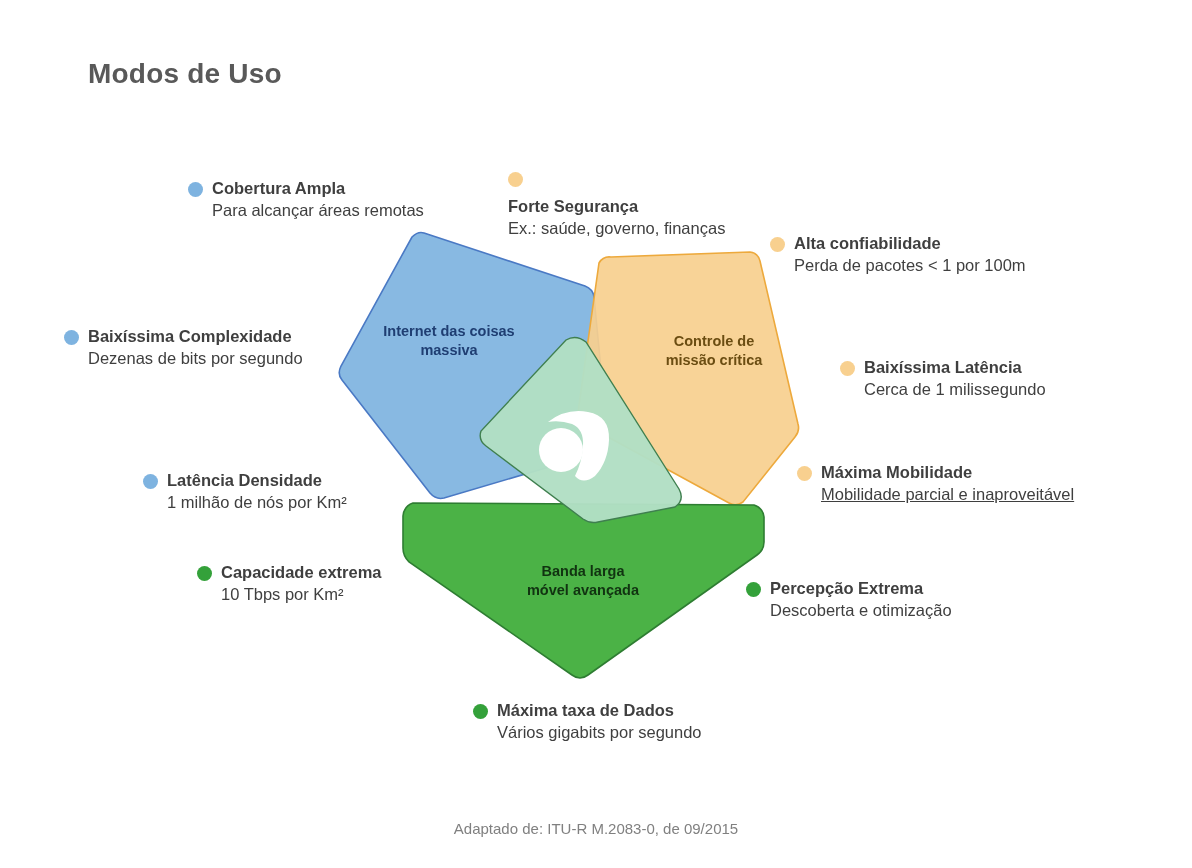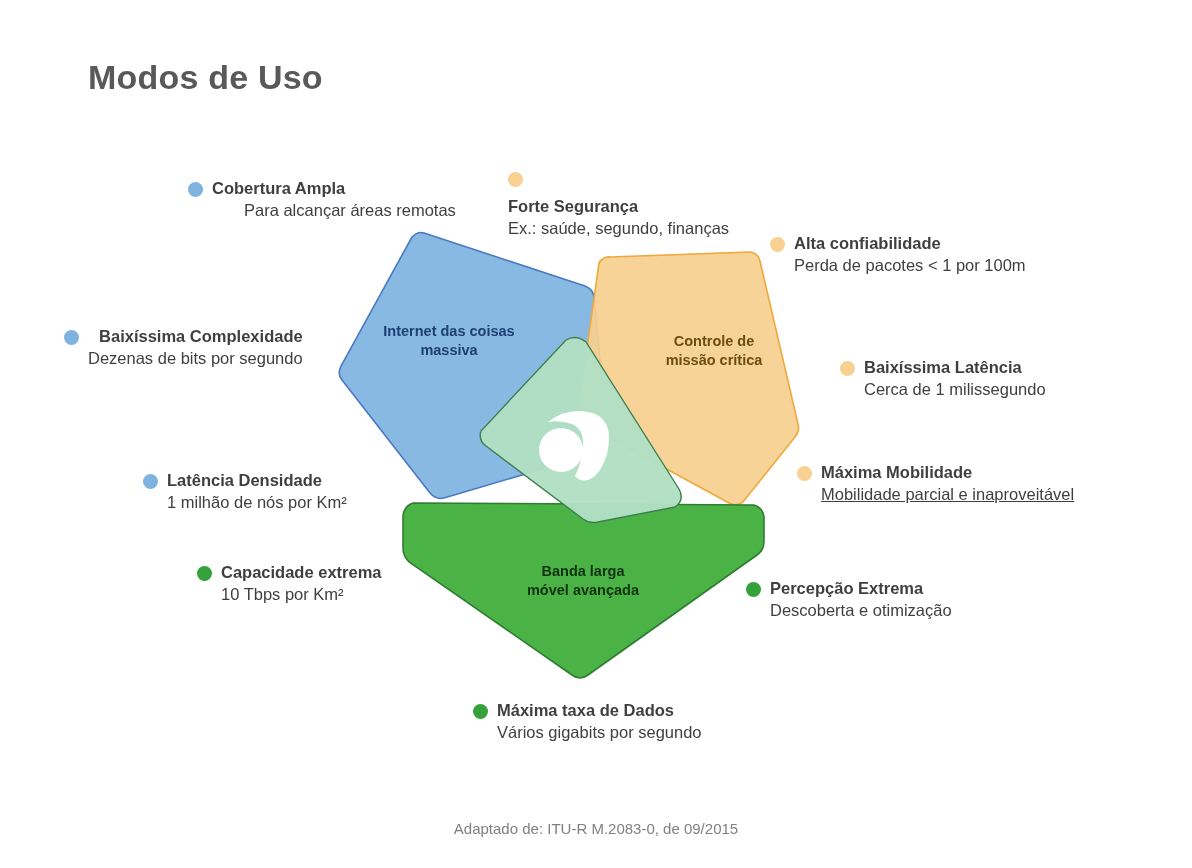--- a/index.html
+++ b/index.html
@@ -14,21 +14,21 @@
     position: relative;
     overflow: hidden;
     font-family: "Liberation Sans", sans-serif;
     -webkit-font-smoothing: antialiased;
   }
 
   #page-title {
     position: absolute;
     left: 88px;
     top: 58px;
-    font-size: 34px;
+    font-size: 28px;
     font-weight: bold;
     color: #595959;
     letter-spacing: 0.2px;
   }
 
   #venn-stage {
     position: absolute;
     left: 0;
     top: 0;
     width: 1192px;
@@ -72,21 +72,21 @@
   .dot-blue   { background: #7EB3E0; }
   .dot-orange { background: #F8D08F; }
   .dot-green  { background: #34A13A; }
 
   
   #co-cobertura          { left: 188px;  top: 178px; }
   #co-forte-seguranca    { left: 508px;  top: 168px; flex-direction: column; }
   #co-alta-confiab       { left: 770px;  top: 233px; }
   #co-baixa-latencia     { left: 840px;  top: 357px; }
   #co-max-mobilidade     { left: 797px;  top: 462px; }
-  #co-baixa-complex      { left: 64px;   top: 326px; text-align: right; }
+  #co-baixa-complex      { left: 64px;   top: 326px; }
   #co-alta-densidade     { left: 143px;  top: 470px; }
   #co-capacidade-extrema { left: 197px;  top: 562px; }
   #co-percepcao-extrema  { left: 746px;  top: 578px; }
   #co-max-taxa-dados     { left: 473px;  top: 700px; }
 
   
   .shape-label {
     position: absolute;
     text-align: center;
     font-size: 14.5px;
@@ -169,29 +169,29 @@
 
   <div class="shape-label" id="lbl-mbb">
     <div>Banda larga</div>
     <div>móvel avançada</div>
   </div>
 
   <div class="callout" id="co-cobertura">
     <span class="dot dot-blue"></span>
     <span class="txt">
       <span class="title" style="display: block;">Cobertura Ampla</span>
-      <span class="sub" style="display: block; margin-left: 32px;">Para alcançar áreas remotas</span>
+      <span class="sub" style="display: block;">Para alcançar áreas remotas</span>
     </span>
   </div>
 
   <div class="callout" id="co-forte-seguranca">
     <span class="dot dot-orange"></span>
     <span class="txt">
       <span class="title" style="display: block;">Forte Segurança</span>
-      <span class="sub" style="display: block;">Ex.: saúde, segundo, finanças</span>
+      <span class="sub" style="display: block;">Ex.: saúde, governo, finanças</span>
     </span>
   </div>
 
   <div class="callout" id="co-alta-confiab">
     <span class="dot dot-orange"></span>
     <span class="txt">
       <span class="title" style="display: block;">Alta confiabilidade</span>
       <span class="sub" style="display: block;">Perda de pacotes &lt; 1 por 100m</span>
     </span>
   </div>

